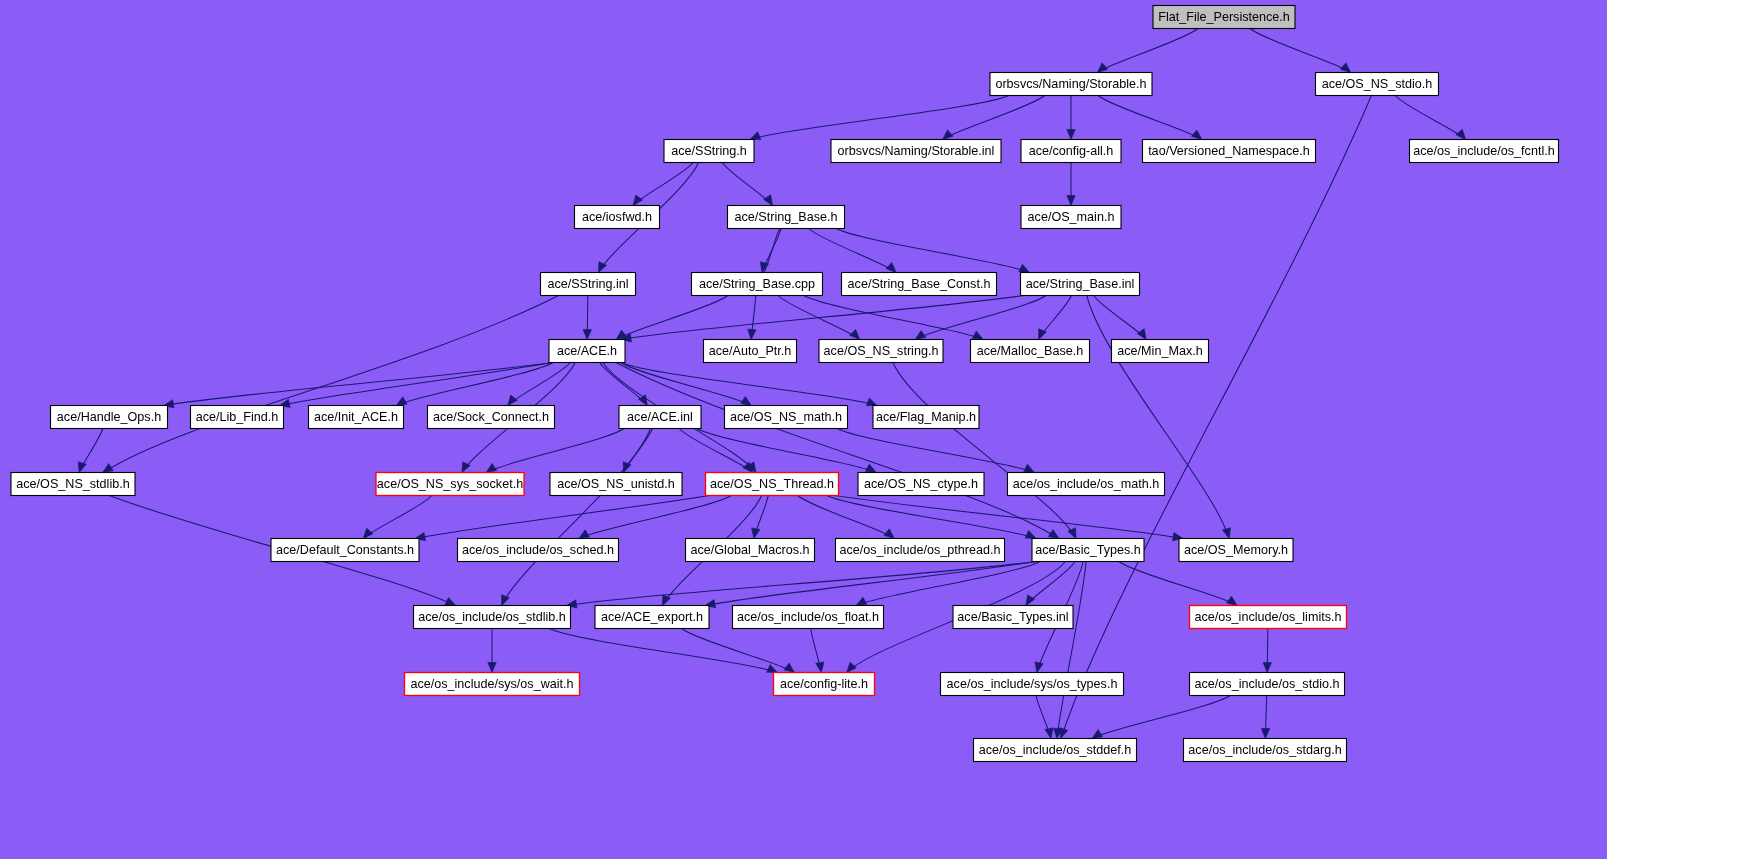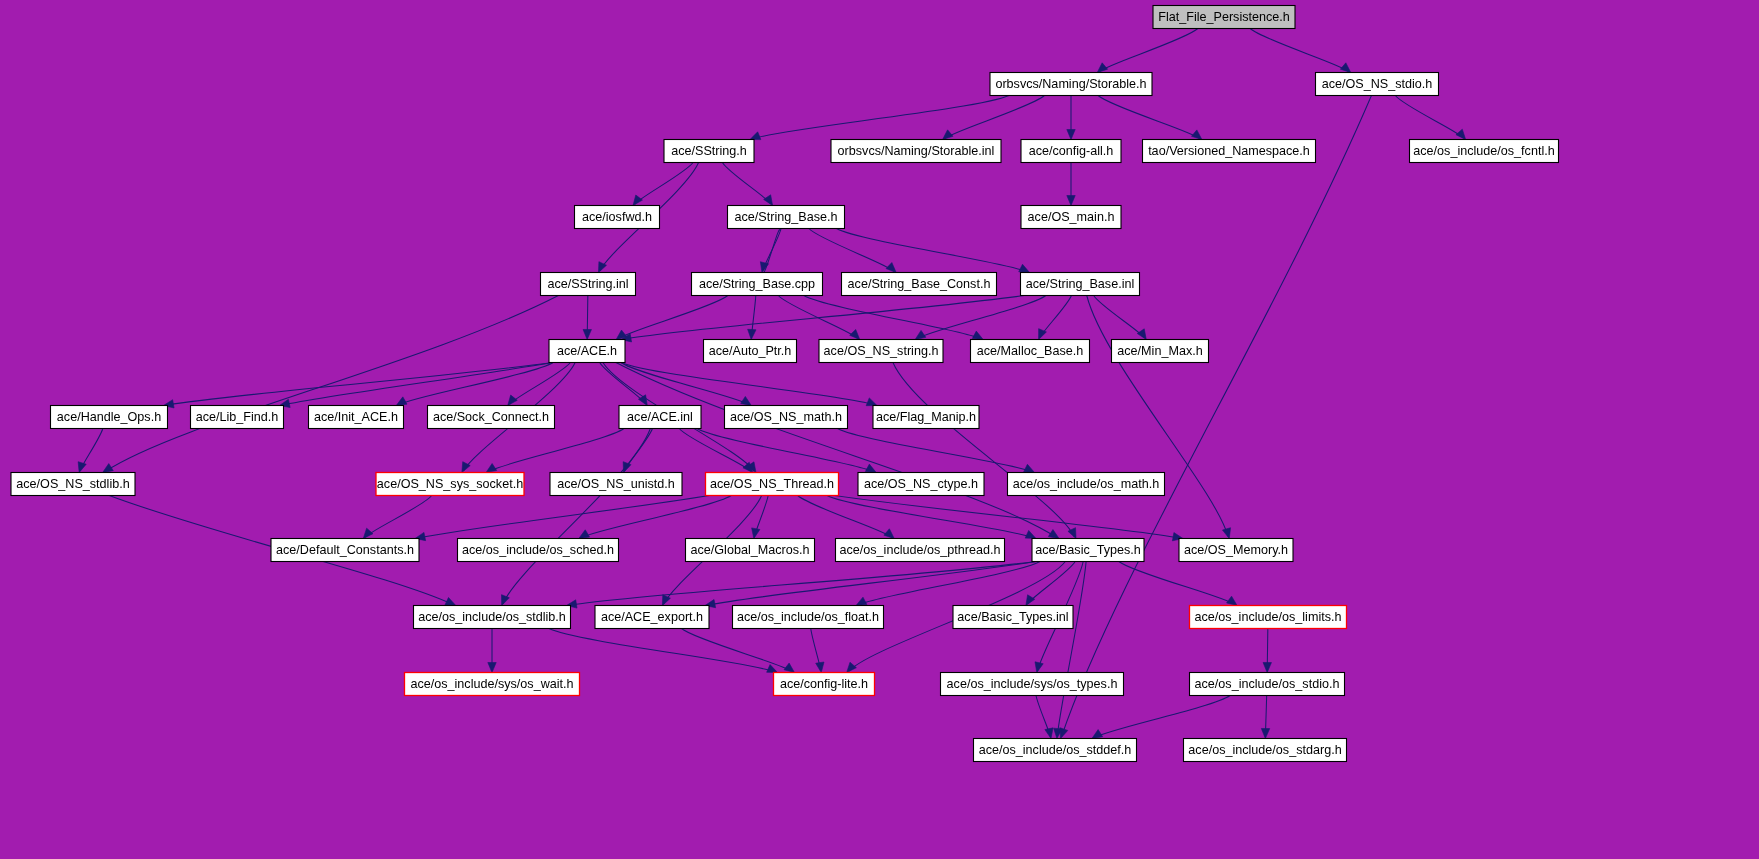--- a/index.html
+++ b/index.html
@@ -2,23 +2,23 @@
 <html><head>
 <meta charset="utf-8">
 <style>
   html, body {
     margin: 0;
     padding: 0;
     background: #ffffff;
   }
   #canvas-wrap {
     position: relative;
-    width: 1759px;
+    width: 1607px;
     height: 859px;
-    background: #a21caf;
+    background: #8b5cf6;
     overflow: hidden;
     font-family: "Liberation Sans", sans-serif;
   }
   svg#graph {
     position: absolute;
     left: 0;
     top: 0;
     width: 1759px;
     height: 859px;
     display: block;

